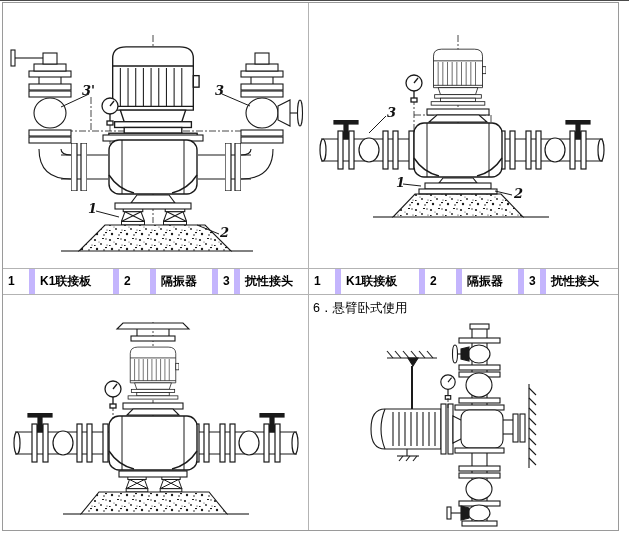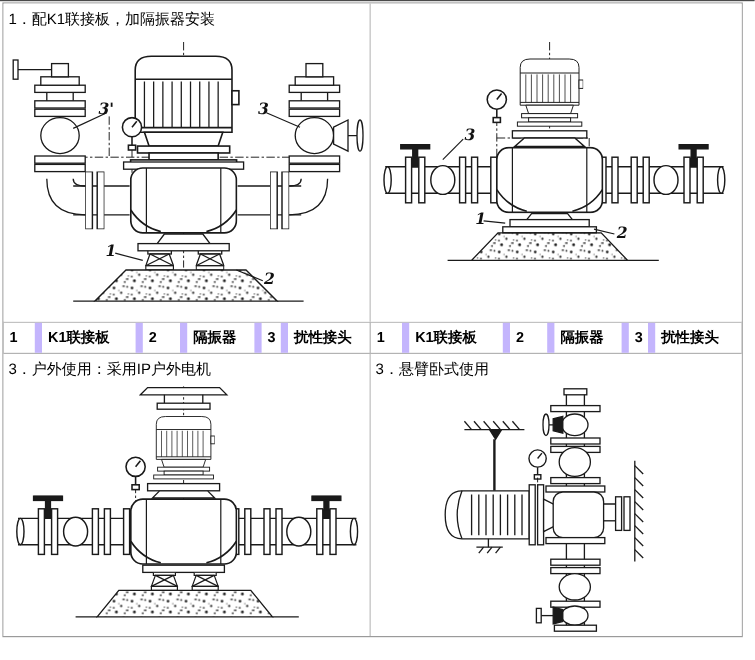--- a/index.html
+++ b/index.html
@@ -133,21 +133,20 @@
         <rect x="90" y="11" width="5" height="38"></rect>
         <rect x="100" y="11" width="5" height="38"></rect>
       </g>
     </symbol>
   </defs>
 </svg>
 
 <div class="sheet">
 
   <div class="qcell cellL">
-    <div class="qtitle">1．配K1联接板，加隔振器安装</div>
     <svg class="qsvg" width="306" height="241" viewBox="0 0 306 241">
       <g stroke="#1a1a1a" stroke-width="1.1" fill="none">
         <g stroke-width="0.8" stroke-dasharray="7 2 2 2">
           <line x1="150" y1="8" x2="150" y2="196"></line>
           <line x1="50" y1="104" x2="258" y2="104"></line>
           <line x1="107" y1="97" x2="107" y2="128"></line>
           <line x1="88" y1="70" x2="88" y2="104"></line>
         </g>
         <use href="#mtr" x="102" y="16" width="96" height="96"></use>
         <use href="#gau" x="97" y="70" width="20" height="30"></use>
@@ -270,21 +269,20 @@
   <div class="legendrow">
     <div class="lc">1</div>
     <div class="lc">K1联接板</div>
     <div class="lc">2</div>
     <div class="lc">隔振器</div>
     <div class="lc">3</div>
     <div class="lc">扰性接头</div>
   </div>
 
   <div class="qcell cellL">
-    <div class="qtitle">3．户外使用：采用IP户外电机</div>
     <svg class="qsvg" width="306" height="212" viewBox="0 0 306 212">
       <g stroke="#1a1a1a" stroke-width="1.1" fill="none">
         <g stroke-width="0.8" stroke-dasharray="7 2 2 2">
           <line x1="150" y1="4" x2="150" y2="150"></line>
           <line x1="110" y1="86" x2="110" y2="114"></line>
           <line x1="110" y1="100" x2="184" y2="100"></line>
           <line x1="184" y1="100" x2="184" y2="110"></line>
         </g>
 
         <g fill="#fff">
@@ -306,21 +304,21 @@
         <use href="#iso" x="122" y="159" width="24" height="15"></use>
         <use href="#iso" x="156" y="159" width="24" height="15"></use>
         <path d="M96,174 H206 L224,196 H78 Z" fill="url(#spk)"></path>
         <line x1="60" y1="196" x2="78" y2="196"></line>
           <line x1="224" y1="196" x2="246" y2="196"></line>
       </g>
     </svg>
   </div>
 
   <div class="qcell">
-    <div class="qtitle">3．悬臂卧式使用</div>
+    <div class="qtitle">6．悬臂卧式使用</div>
     <svg class="qsvg" width="306" height="212" viewBox="0 0 306 212">
       <g stroke="#1a1a1a" stroke-width="1.1" fill="none">
 
         <g>
           <line x1="78" y1="40" x2="128" y2="40"></line>
           <line x1="84" y1="40" x2="78" y2="33"></line>
             <line x1="92" y1="40" x2="86" y2="33"></line>
           <line x1="100" y1="40" x2="94" y2="33"></line>
             <line x1="108" y1="40" x2="102" y2="33"></line>
           <line x1="116" y1="40" x2="110" y2="33"></line>

